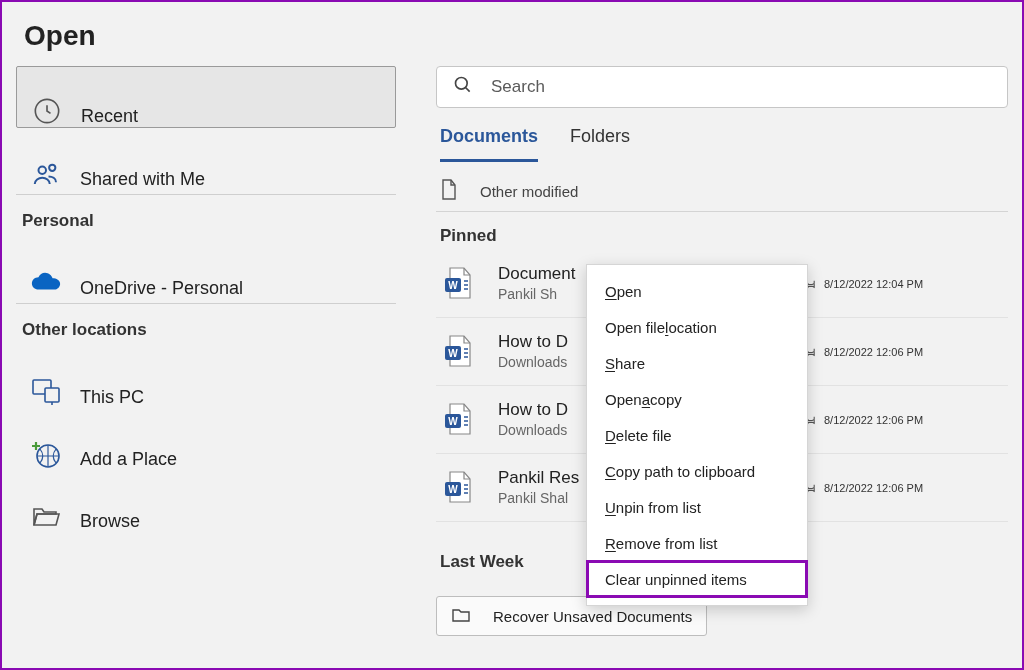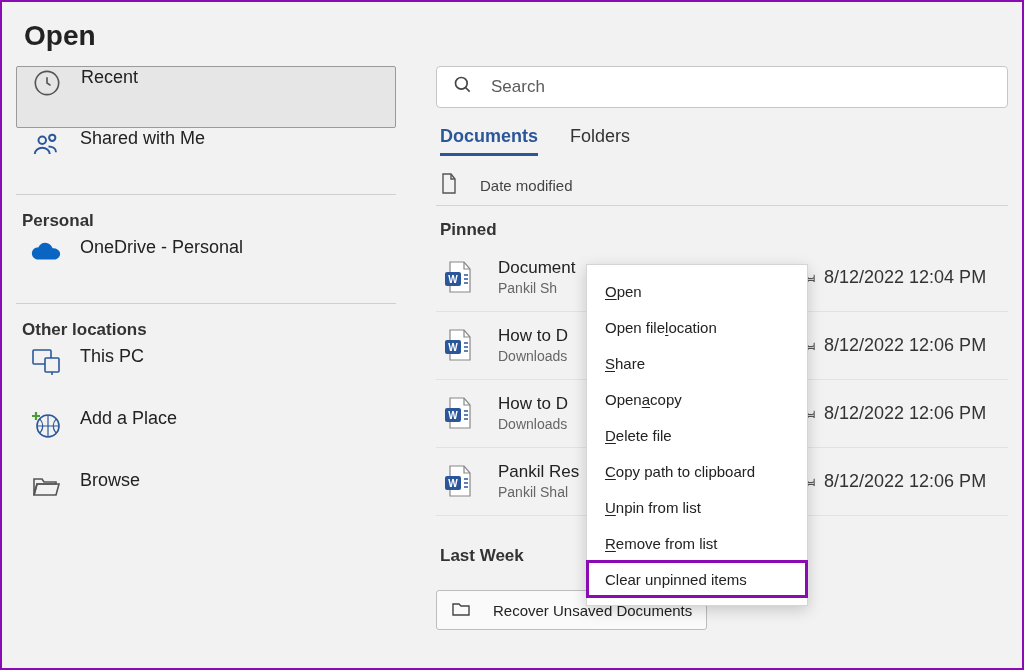--- a/index.html
+++ b/index.html
@@ -1,44 +1,44 @@
 <!DOCTYPE html>
 <html><head>
 <meta charset="utf-8">
 <style>
 * { box-sizing: border-box; margin: 0; padding: 0; font-family: "Segoe UI", sans-serif; }
 body { background: #f2f2f2; width: 1024px; height: 670px; border: 2px solid #8a0ab3; position: relative; }
 .container { display: flex; flex-direction: column; height: 100%; padding: 14px; }
 .page-title { font-size: 28px; font-weight: 600; color: #222; margin: 4px 0 14px 8px; }
 .cols { display: flex; flex: 1; gap: 40px; min-height: 0; }
 .sidebar { width: 380px; display: flex; flex-direction: column; }
-.side-item { display: flex; align-items: flex-start; gap: 18px; height: 62px; padding: 0 14px; font-size: 18px; color: #222; cursor: pointer; }
+.side-item { display: flex; align-items: flex-end; gap: 18px; height: 62px; padding: 0 14px; font-size: 18px; color: #222; cursor: pointer; }
 .side-item.selected { background: #e6e6e6; border: 1.5px solid #9a9a9a; border-radius: 2px; }
 .side-icon { width: 32px; height: 32px; display: flex; align-items: center; justify-content: center; flex-shrink: 0; }
 .thin-divider { border: none; border-top: 1px solid #cfcfcf; margin: 4px 0 6px; }
 .section-label { font-size: 17px; font-weight: 700; color: #333; margin: 10px 0 6px 6px; }
 .main { flex: 1; display: flex; flex-direction: column; min-width: 0; }
 .search-box { display: flex; align-items: center; height: 42px; background: #fff; border: 1px solid #c6c6c6; border-radius: 4px; padding: 8px 16px; gap: 18px; }
 .search-box input { border: none; outline: none; font-size: 17px; flex: 1; color: #333; background: transparent; }
 .search-box input::placeholder { color: #5a5a5a; }
 .tabs { display: flex; gap: 32px; margin: 18px 0 10px 4px; }
-.tab { font-size: 18px; color: #333; padding-bottom: 6px; cursor: pointer; }
+.tab { font-size: 18px; color: #333; padding-bottom: 12px; cursor: pointer; }
 .tab.active { font-weight: 600; color: #2b579a; border-bottom: 3px solid #2b579a; }
 .col-header { display: flex; align-items: center; height: 40px; border-bottom: 1px solid #d4d4d4; padding: 0 4px; color: #444; font-size: 15px; }
 .col-header .doc-glyph { margin-right: 22px; }
 .col-header .name { flex: 1; }
 .col-header .date { width: 180px; }
 .group-label { font-size: 17px; font-weight: 600; color: #333; margin: 14px 0 4px 4px; }
 .file-row { display: flex; align-items: center; height: 68px; border-bottom: 1px solid #e2e2e2; padding: 0 4px; }
 .doc-icon-wrap { width: 36px; margin-right: 22px; display: flex; justify-content: center; }
 .file-meta { flex: 1; min-width: 0; }
 .file-name { font-size: 17px; color: #222; line-height: 1.3; }
 .file-sub { font-size: 14px; color: #666; line-height: 1.3; }
 .pin-col { width: 30px; display: flex; justify-content: center; }
-.date-col { width: 180px; font-size: 18px; color: #333; }
+.date-col { width: 180px; font-size: 11px; color: #333; }
 .recover-btn { display: inline-flex; align-items: center; gap: 22px; height: 40px; padding: 0 14px; border: 1px solid #bdbdbd; border-radius: 3px; background: #fafafa; font-size: 15px; color: #222; margin-top: 20px; cursor: pointer; width: fit-content; }
 .context-menu { position: absolute; left: 584px; top: 262px; width: 222px; background: #fff; border: 1px solid #d5d5d5; box-shadow: 0 4px 14px rgba(0,0,0,0.18); padding: 8px 0; z-index: 50; }
 .ctx-item { height: 36px; display: flex; align-items: center; padding: 0 18px; font-size: 15px; color: #222; cursor: pointer; position: relative; }
 .ctx-item.highlighted { outline: 3px solid #8a0ab3; outline-offset: -2px; }
 .und { text-decoration: underline; text-underline-offset: 2px; }
 .trunc { white-space: nowrap; overflow: hidden; text-overflow: clip; max-width: 82px; display: inline-block; vertical-align: bottom; }
 </style>
 </head>
 <body>
 
@@ -135,21 +135,21 @@
         <div class="tab">Folders</div>
       </div>
 
       <div class="col-header">
         <span class="doc-glyph">
           <svg width="18" height="22" viewBox="0 0 18 22" fill="none" stroke="#555" stroke-width="1.4">
               <path d="M3 1h8l4 5v14H3V1z"></path>
               <path d="M11 1v5h4"></path>
             </svg>
         </span>
-        <div class="date">Date modified</div>
+        <div class="date">Other modified</div>
       </div>
 
       <div class="group-label">Pinned</div>
 
       <div id="file-list">
           <div class="file-row">
             <div class="doc-icon-wrap">
               <svg width="32" height="36" viewBox="0 0 32 36">
                 <path d="M8 2h14l6 7v23H8V2z" fill="#fff" stroke="#888" stroke-width="1.2"></path>
                 <path d="M22 2v7h6" fill="none" stroke="#888" stroke-width="1.2"></path>

